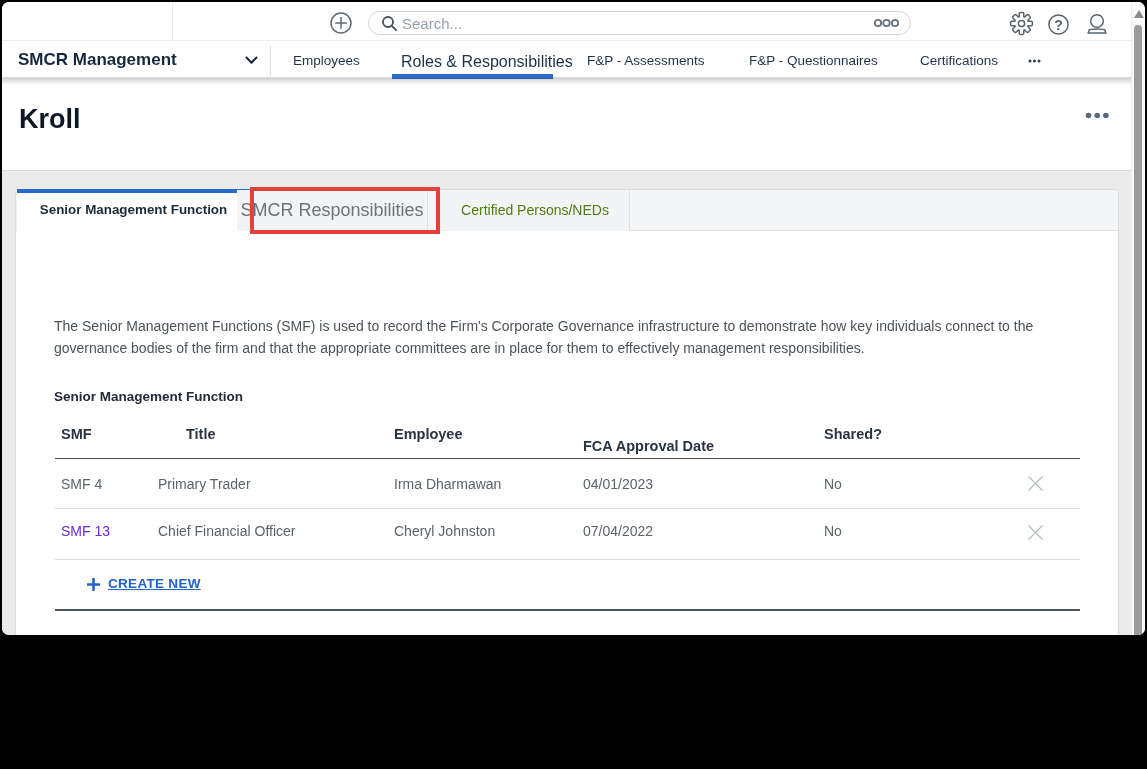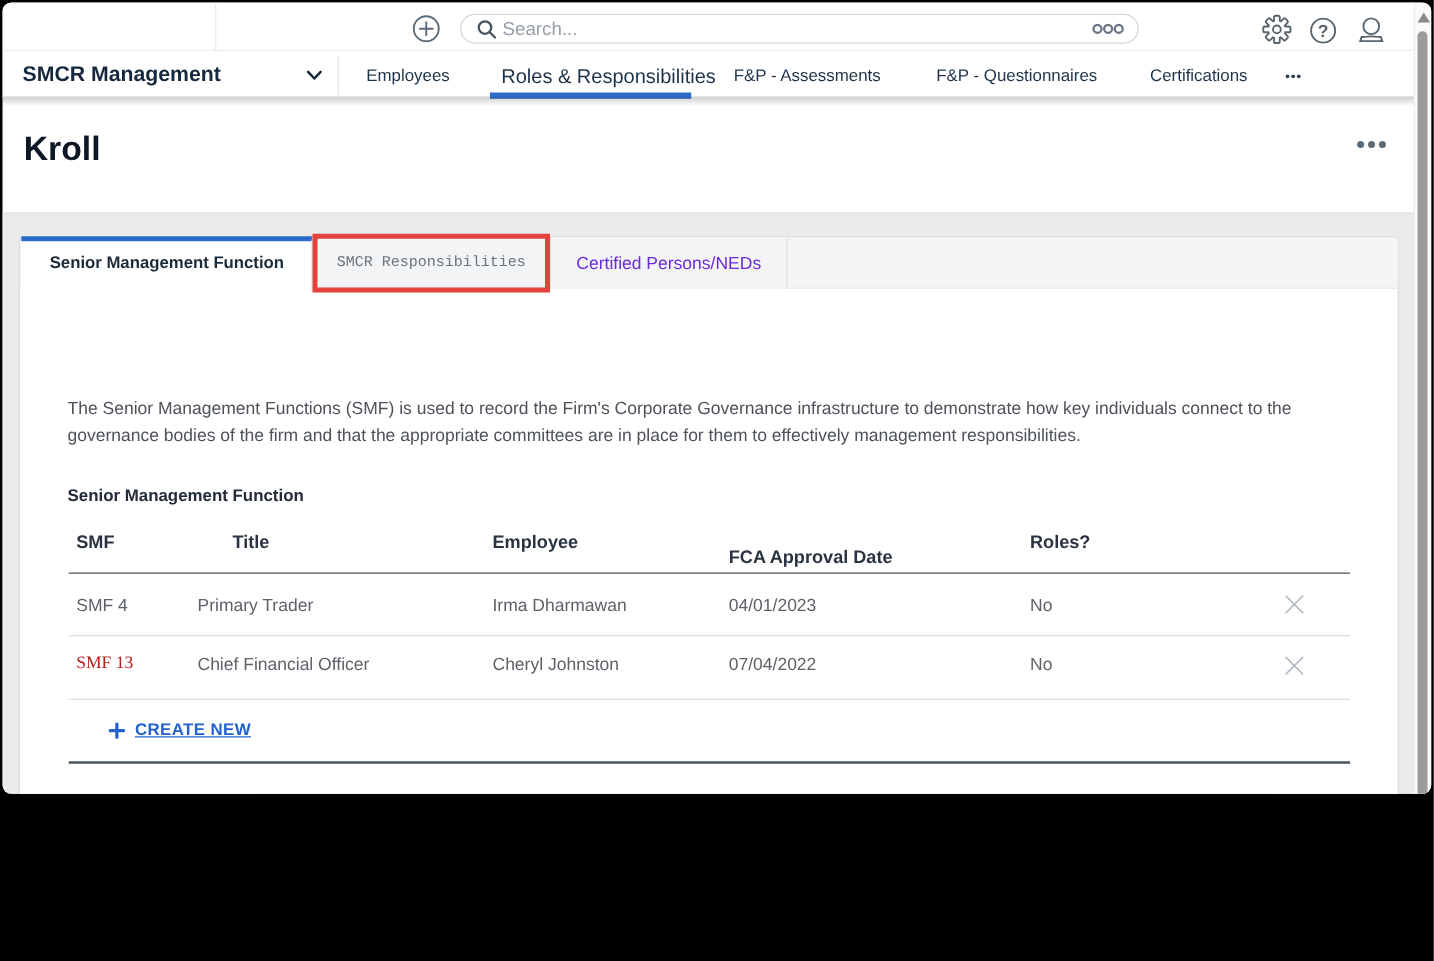--- a/index.html
+++ b/index.html
@@ -91,47 +91,47 @@
 
  <div class="abs" style="left:0;top:169px;width:1129px;height:594px;background:#ebebeb;"></div>
 
  <div class="abs" style="left:13px;top:187px;width:1104px;height:566px;background:#fff;border:1px solid #dcdcdc;border-radius:4px;"></div>
 
  <div class="abs" style="left:14px;top:188px;width:1102px;height:41px;background:#f4f5f6;border-bottom:1px solid #e0e0e0;border-radius:4px 4px 0 0;"></div>
 
  <div class="abs" style="left:15px;top:187px;width:233px;height:43px;background:#fff;border-top:4px solid #2a6ace;border-right:1px solid #e0e0e0;"></div>
  <div class="abs" style="left:15px;top:187px;width:233px;height:43px;line-height:41px;text-align:center;font-size:13.4px;font-weight:bold;color:#1c2b3a;">Senior Management Function</div>
 
- <div class="abs" style="left:248px;top:188px;width:191px;height:41px;background:#f3f4f5;border-right:1px solid #e0e0e0;line-height:41px;text-align:center;font-size:12px;color:#6b737b;font-family:Liberation Mono, monospace;">SMCR Responsibilities</div>
+ <div class="abs" style="left:235px;top:188px;width:191px;height:41px;background:#f3f4f5;border-right:1px solid #e0e0e0;line-height:41px;text-align:center;font-size:18px;color:#6b737b;">SMCR Responsibilities</div>
 
- <div class="abs" style="left:439px;top:188px;width:189px;height:41px;background:#f3f4f5;border-right:1px solid #e0e0e0;line-height:41px;text-align:center;font-size:14px;color:#6d28d9;">Certified Persons/NEDs</div>
+ <div class="abs" style="left:439px;top:188px;width:189px;height:41px;background:#f3f4f5;border-right:1px solid #e0e0e0;line-height:41px;text-align:center;font-size:14px;color:#4d7c0f;">Certified Persons/NEDs</div>
 
  <div class="abs" style="left:248px;top:185px;width:190px;height:47px;border:4px solid #e4403c;"></div>
 
  <div class="abs" style="left:52px;top:314px;width:1000px;font-size:14px;line-height:21.5px;color:#4d525a;">The Senior Management Functions (SMF) is used to record the Firm's Corporate Governance infrastructure to demonstrate how key individuals connect to the governance bodies of the firm and that the appropriate committees are in place for them to effectively management responsibilities.</div>
  <div class="abs" style="left:52px;top:387px;font-size:13.5px;font-weight:bold;color:#242c3a;">Senior Management Function</div>
 
  <div class="abs" style="left:59px;top:424px;font-size:14.5px;font-weight:bold;color:#2a3342;">SMF</div>
  <div class="abs" style="left:156px;top:424px;font-size:14.5px;font-weight:bold;color:#2a3342;margin-left:28px;">Title</div>
  <div class="abs" style="left:392px;top:424px;font-size:14.5px;font-weight:bold;color:#2a3342;">Employee</div>
  <div class="abs" style="left:581px;top:424px;font-size:14.5px;font-weight:bold;color:#2a3342;margin-top:12px;">FCA Approval Date</div>
- <div class="abs" style="left:822px;top:424px;font-size:14.5px;font-weight:bold;color:#2a3342;">Roles?</div>
+ <div class="abs" style="left:822px;top:424px;font-size:14.5px;font-weight:bold;color:#2a3342;">Shared?</div>
  <div class="abs" style="left:53px;top:455.5px;width:1025px;height:1.5px;background:#4a545f;"></div>
 
  <div class="abs" style="left:59px;top:474px;font-size:14px;color:#5d6269;">SMF 4</div>
  <div class="abs" style="left:156px;top:474px;font-size:14px;color:#5d6269;">Primary Trader</div>
  <div class="abs" style="left:392px;top:474px;font-size:14px;color:#5d6269;">Irma Dharmawan</div>
  <div class="abs" style="left:581px;top:474px;font-size:14px;color:#5d6269;">04/01/2023</div>
  <div class="abs" style="left:822px;top:474px;font-size:14px;color:#5d6269;">No</div>
  <svg class="abs" style="left:1025px;top:473px;" width="17" height="17" viewBox="0 0 17 17">
    <path d="M1.5 1.5L15.5 15.5M15.5 1.5L1.5 15.5" stroke="#b4bac2" stroke-width="1.2"></path>
  </svg>
  <div class="abs" style="left:53px;top:505.5px;width:1025px;height:1px;background:#d9dce0;"></div>
 
- <div class="abs" style="left:59px;top:521px;font-size:14px;color:#b91c1c;font-family:Liberation Serif, serif;">SMF 13</div>
+ <div class="abs" style="left:59px;top:521px;font-size:14px;color:#6d28d9;">SMF 13</div>
  <div class="abs" style="left:156px;top:521px;font-size:14px;color:#5d6269;">Chief Financial Officer</div>
  <div class="abs" style="left:392px;top:521px;font-size:14px;color:#5d6269;">Cheryl Johnston</div>
  <div class="abs" style="left:581px;top:521px;font-size:14px;color:#5d6269;">07/04/2022</div>
  <div class="abs" style="left:822px;top:521px;font-size:14px;color:#5d6269;">No</div>
  <svg class="abs" style="left:1025px;top:522px;" width="17" height="17" viewBox="0 0 17 17">
    <path d="M1.5 1.5L15.5 15.5M15.5 1.5L1.5 15.5" stroke="#b4bac2" stroke-width="1.2"></path>
  </svg>
  <div class="abs" style="left:53px;top:556.5px;width:1025px;height:1px;background:#d9dce0;"></div>
 
  <svg class="abs" style="left:85px;top:576px;" width="13" height="13" viewBox="0 0 13 13">

